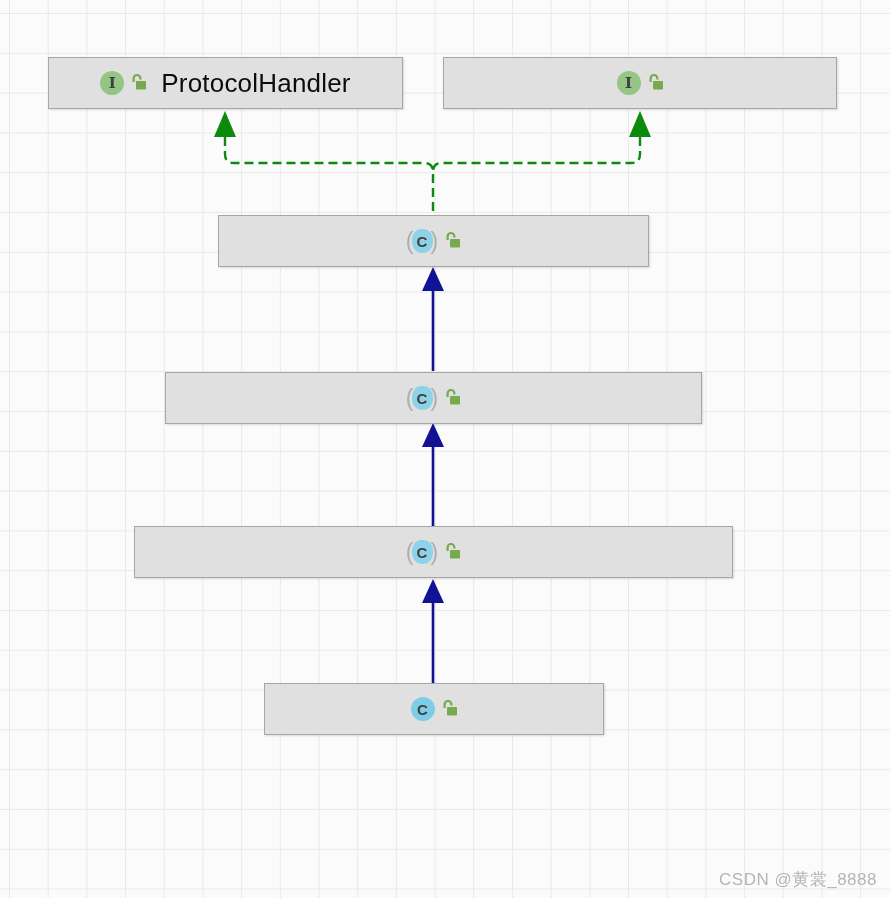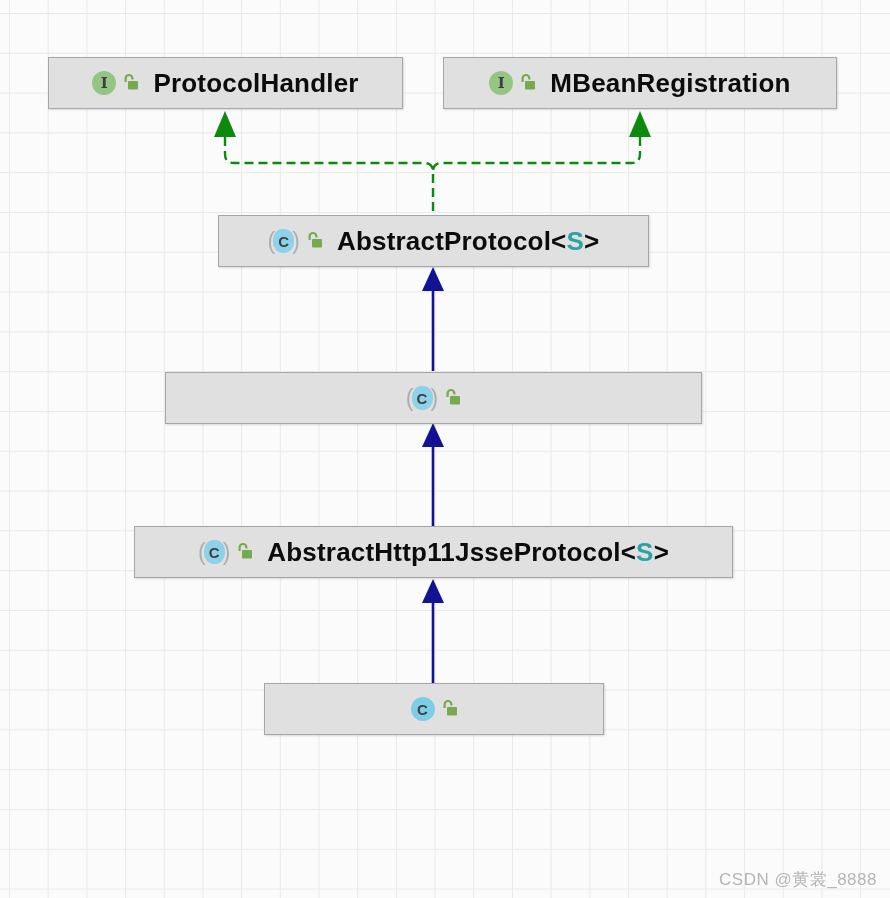--- a/index.html
+++ b/index.html
@@ -30,21 +30,21 @@
     display: flex;
     align-items: center;
     justify-content: center;
     background: #e0e0e0;
     border: 1px solid #a6a6a6;
     box-shadow: 1px 1px 2px rgba(0,0,0,0.14);
     cursor: default;
   }
   .node .label {
     font-size: 26px;
-    font-weight: 700;
+    font-weight: 400;
     color: #0c0c0c;
     white-space: nowrap;
     letter-spacing: 0.2px;
     margin-left: 14px;
   }
   .node .label .generic { color: #2ba3a3; }
   .iconset {
     display: flex;
     align-items: center;
     gap: 7px;
@@ -131,38 +131,36 @@
       <span class="icon">
         <span class="circle iface-circle">I</span>
       </span>
       <span class="lock-icon">
         <svg width="16" height="17" viewBox="0 0 16 17">
           <path d="M2.6 9 V5.4 a3.4 3.4 0 0 1 6.8 0 V6.4" fill="none" stroke="#77a94f" stroke-width="2.2"></path>
           <rect x="5" y="8" width="10" height="8.5" rx="1" fill="#77a94f"></rect>
         </svg>
       </span>
     </span>
-    <span class="label"><span>MBeanRegistration</span><span></span><span class="generic"></span><span></span></span>
   </div>
 
   <div class="node abstract" style="left:218px; top:215px; width:431px; height:52px;">
     <span class="iconset">
       <span class="abstract-wrap">
         <span class="paren open">(</span>
         <span class="circle class-circle">C</span>
         <span class="paren close">)</span>
       </span>
       <span class="lock-icon">
         <svg width="16" height="17" viewBox="0 0 16 17">
           <path d="M2.6 9 V5.4 a3.4 3.4 0 0 1 6.8 0 V6.4" fill="none" stroke="#77a94f" stroke-width="2.2"></path>
           <rect x="5" y="8" width="10" height="8.5" rx="1" fill="#77a94f"></rect>
         </svg>
       </span>
     </span>
-    <span class="label"><span>AbstractProtocol</span><span>&lt;</span><span class="generic">S</span><span>&gt;</span></span>
   </div>
 
   <div class="node abstract" style="left:165px; top:372px; width:537px; height:52px;">
     <span class="iconset">
       <span class="abstract-wrap">
         <span class="paren open">(</span>
         <span class="circle class-circle">C</span>
         <span class="paren close">)</span>
       </span>
       <span class="lock-icon">
@@ -181,21 +179,20 @@
         <span class="circle class-circle">C</span>
         <span class="paren close">)</span>
       </span>
       <span class="lock-icon">
         <svg width="16" height="17" viewBox="0 0 16 17">
           <path d="M2.6 9 V5.4 a3.4 3.4 0 0 1 6.8 0 V6.4" fill="none" stroke="#77a94f" stroke-width="2.2"></path>
           <rect x="5" y="8" width="10" height="8.5" rx="1" fill="#77a94f"></rect>
         </svg>
       </span>
     </span>
-    <span class="label"><span>AbstractHttp11JsseProtocol</span><span>&lt;</span><span class="generic">S</span><span>&gt;</span></span>
   </div>
 
   <div class="node" style="left:264px; top:683px; width:340px; height:52px;">
     <span class="iconset">
       <span class="icon">
         <span class="circle class-circle">C</span>
       </span>
       <span class="lock-icon">
         <svg width="16" height="17" viewBox="0 0 16 17">
           <path d="M2.6 9 V5.4 a3.4 3.4 0 0 1 6.8 0 V6.4" fill="none" stroke="#77a94f" stroke-width="2.2"></path>

